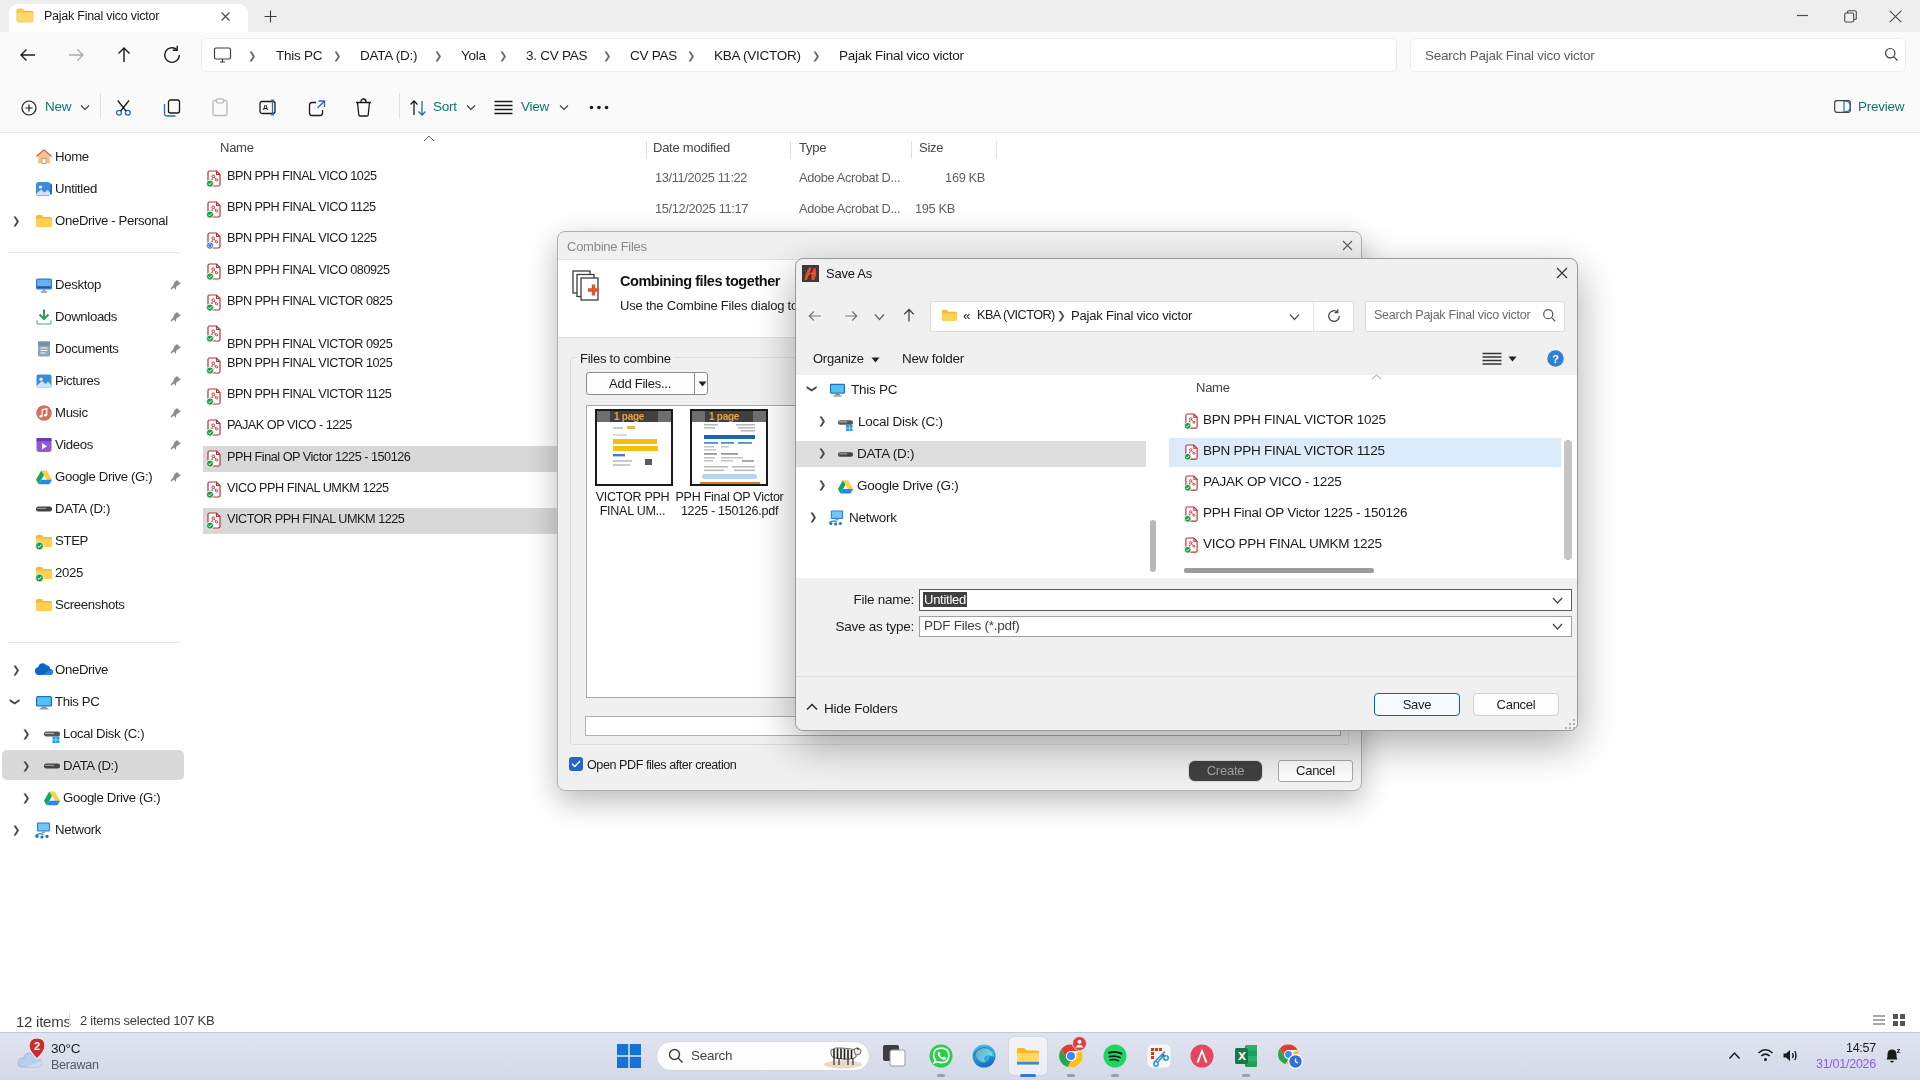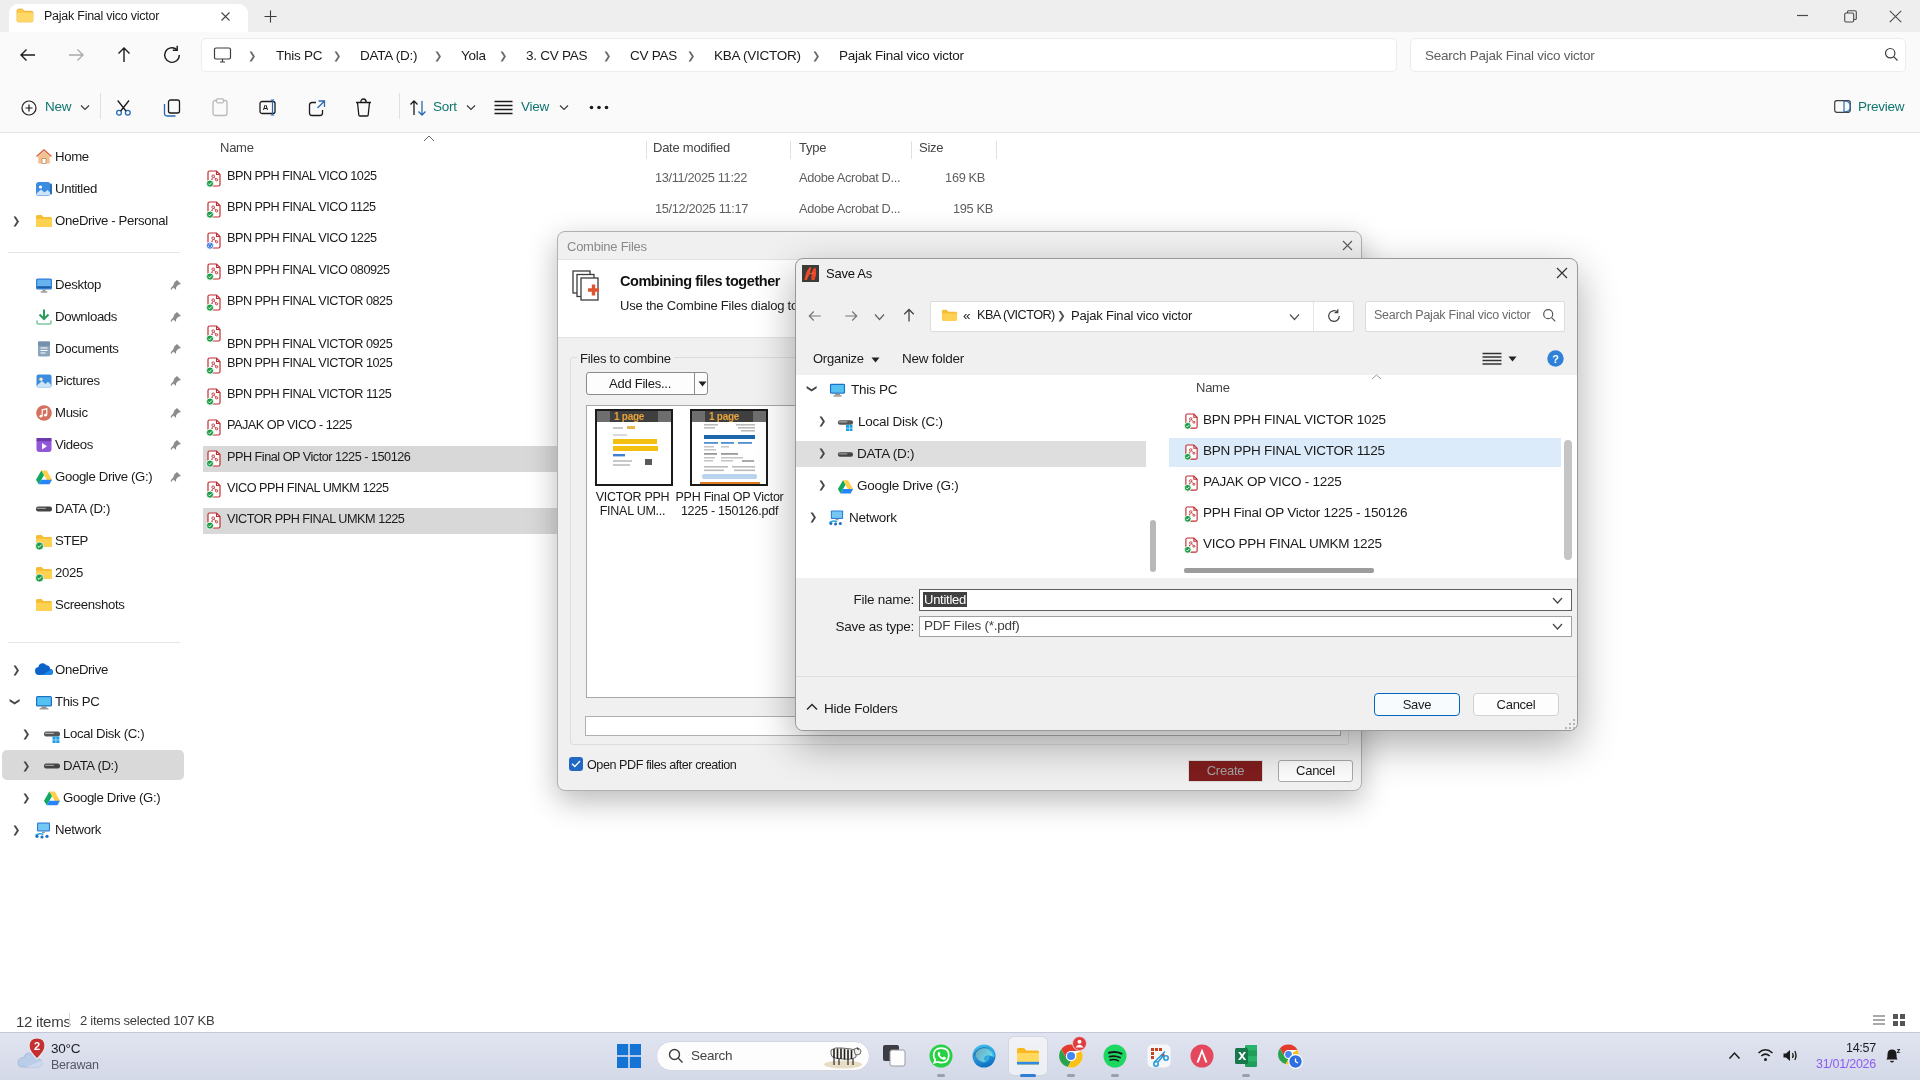--- a/index.html
+++ b/index.html
@@ -370,21 +370,21 @@
       <circle cx="7.2" cy="6.2" r="1.3" fill="none" stroke="#c22b30" stroke-width="0.9"></circle>
       <circle cx="10.6" cy="9.8" r="1.1" fill="none" stroke="#c22b30" stroke-width="0.9"></circle>
       <circle cx="6" cy="9.2" r="0.8" fill="#c22b30"></circle>
       <path d="M7.8 7.2 L10 9 M6.7 8.5 L6 8" stroke="#c22b30" stroke-width="0.8"></path>
       <circle cx="4" cy="13.6" r="3.6" fill="#1f9d49" stroke="#fff" stroke-width="0.9"></circle>
       <path d="M2.4 13.6 L3.6 14.8 L5.8 12.5" stroke="#fff" stroke-width="1" fill="none"></path>
     </svg>
 <div class="frow" style="left:227px;top:200px">BPN PPH FINAL VICO 1125</div>
 <div class="fmeta" style="left:655px;top:201px">15/12/2025 11:17</div>
 <div class="fmeta" style="left:799px;top:201px">Adobe Acrobat D...</div>
-<div class="fmeta" style="left:938px;top:201px;width:70px;text-align:center">195 KB</div>
+<div class="fmeta" style="left:915px;top:201px;width:70px;text-align:left">195 KB</div>
 <svg class="abs" style="left:206px;top:232px" width="16" height="18" viewBox="0 0 16 18">
       <path d="M2 2.5 Q2 1 3.5 1 L10.5 1 L14 4.5 L14 14.5 Q14 16 12.5 16 L3.5 16 Q2 16 2 14.5 Z" fill="#fff" stroke="#c22b30" stroke-width="1.2"></path>
       <path d="M10.5 1 L10.5 4.5 L14 4.5" fill="none" stroke="#c22b30" stroke-width="1.1"></path>
       <circle cx="7.2" cy="6.2" r="1.3" fill="none" stroke="#c22b30" stroke-width="0.9"></circle>
       <circle cx="10.6" cy="9.8" r="1.1" fill="none" stroke="#c22b30" stroke-width="0.9"></circle>
       <circle cx="6" cy="9.2" r="0.8" fill="#c22b30"></circle>
       <path d="M7.8 7.2 L10 9 M6.7 8.5 L6 8" stroke="#c22b30" stroke-width="0.8"></path>
       <circle cx="4" cy="13.6" r="3.6" fill="#3b78dd" stroke="#fff" stroke-width="0.9"></circle>
       <circle cx="4" cy="13.6" r="1.8" fill="none" stroke="#fff" stroke-width="0.9" stroke-dasharray="2 1.2"></circle>
     </svg>
@@ -577,21 +577,21 @@
       <rect x="8" y="60" width="60" height="2" fill="#e07c1f"></rect>
     </svg>
 <div class="abs" style="left:593px;top:490px;width:79px;height:30px;font-size:12.5px;color:#1b1b1b;text-align:center;line-height:14px">VICTOR PPH FINAL UM...</div>
 <div class="abs" style="left:672px;top:490px;width:115px;height:30px;font-size:12.5px;color:#1b1b1b;text-align:center;line-height:14px">PPH Final OP Victor 1225 - 150126.pdf</div>
 <div class="abs" style="left:585px;top:716px;width:756px;height:20px;background:#ffffff;border:1px solid #b0b0b0"></div>
 <div class="abs" style="left:569px;top:757px;width:14px;height:14px;background:#2068c4;border-radius:3px"></div>
 <svg class="abs" style="left:571px;top:760px" width="10" height="8" viewBox="0 0 10 8">
       <path d="M1 3.8 L3.8 6.6 L9 1" stroke="#fff" stroke-width="1.4" fill="none"></path>
     </svg>
 <div class="abs nowrap" style="left:587px;top:758px;font-size:12.6px;letter-spacing:-0.45px;color:#1b1b1b">Open PDF files after creation</div>
-<div class="abs" style="left:1188px;top:760px;width:75px;height:22px;background:#7f1d1d;border:1px solid #dadada;border-radius:0;font-size:13px;color:#a2a2a2;text-align:center;line-height:20px">Create</div>
+<div class="abs" style="left:1188px;top:760px;width:75px;height:22px;background:#404040;border:1px solid #dadada;border-radius:7px;font-size:13px;color:#a2a2a2;text-align:center;line-height:20px">Create</div>
 <div class="abs" style="left:1278px;top:760px;width:75px;height:22px;background:#fdfdfd;border:1px solid #a9a9a9;border-radius:3px;font-size:13px;color:#1b1b1b;text-align:center;line-height:20px">Cancel</div>
 
 <div class="abs" id="saveas"></div>
 <svg class="abs" style="left:802px;top:265px" width="17" height="17" viewBox="0 0 17 17">
       <rect x="0" y="0" width="17" height="17" fill="#3b3b38"></rect>
       <path d="M2.5 15 Q4 6 7.5 2.5 Q9.5 1.2 9 4 Q8 9 4.8 15 Z" fill="#f2482a"></path>
       <path d="M9.5 15 Q9 8 11.5 3.5 Q13.5 1.5 14 4.5 Q14.8 10 12.5 15 Z" fill="#ef4325"></path>
       <path d="M7.5 9 Q10 7.5 12.8 8.2" stroke="#f26a3c" stroke-width="1" fill="none"></path>
     </svg>
 <div class="abs nowrap" style="left:826px;top:266px;font-size:13px;color:#111">Save As</div>

